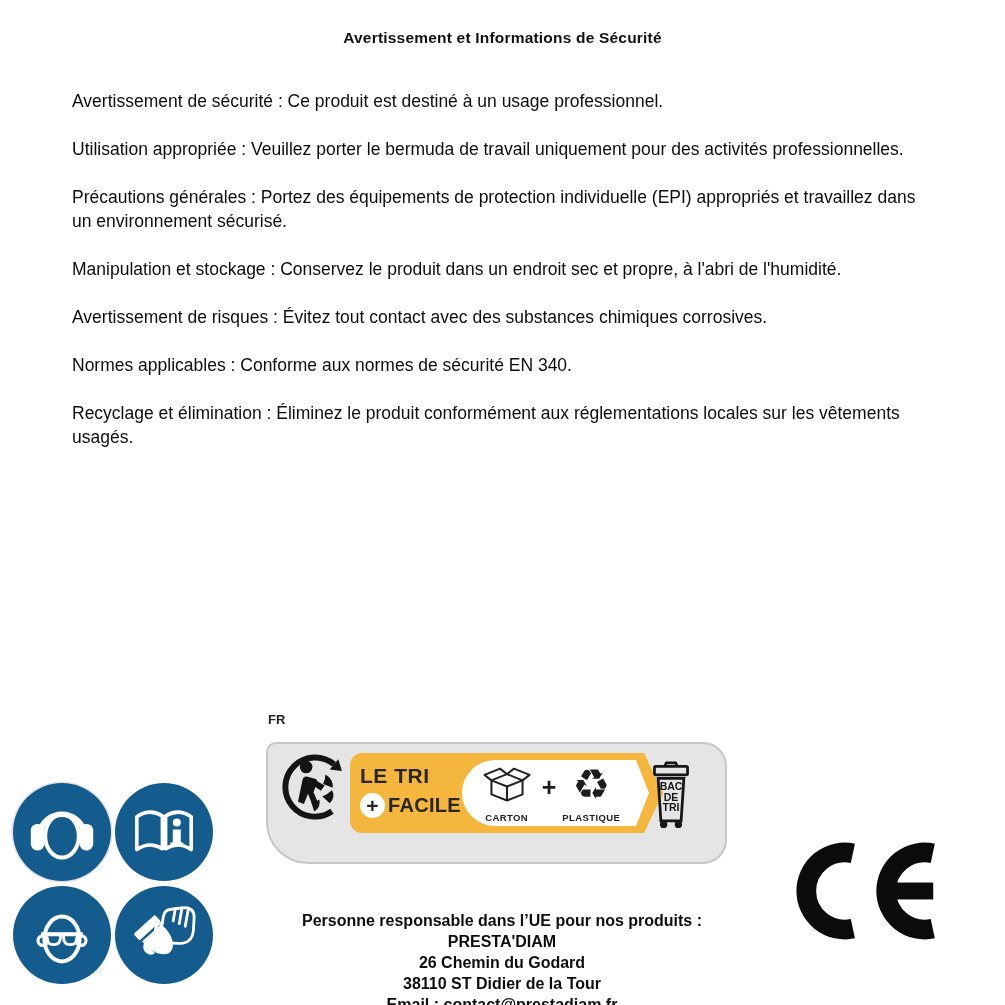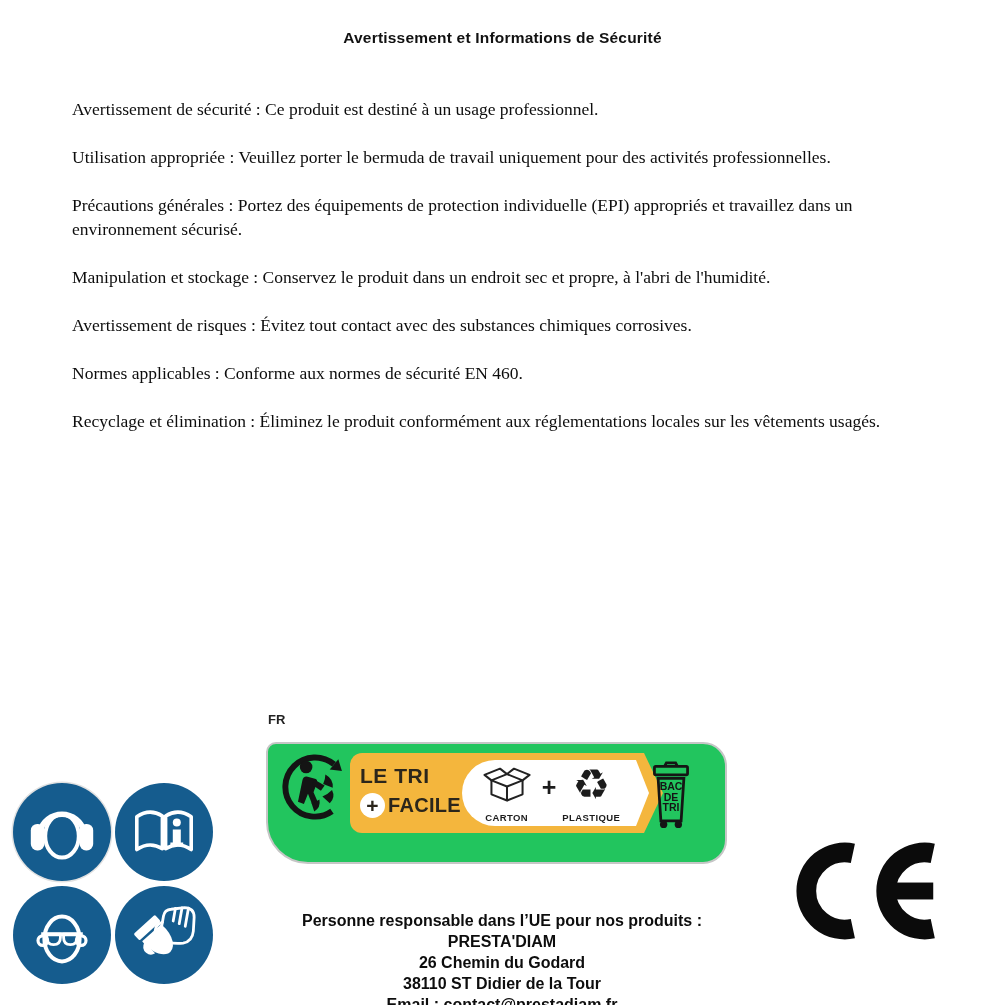--- a/index.html
+++ b/index.html
@@ -13,40 +13,40 @@
     font-family:"Liberation Sans", sans-serif;color:#111;
   }
   .title{
     position:absolute;top:29px;left:0;width:100%;
     text-align:center;font-size:15.5px;font-weight:bold;letter-spacing:.2px;
   }
   .body-text{
     position:absolute;left:72px;top:81px;width:865px;
     font-size:17.5px;line-height:24px;color:#0d0d0d;
   }
-  .body-text p{margin:16px 0 24px 0;font-family:Liberation Serif, serif;}
+  .body-text p{margin:8px 0 24px 0;}
 
   
   .picto-grid{
     position:absolute;left:13px;top:783px;
     display:grid;grid-template-columns:100px 100px;grid-auto-rows:101px;gap:2px;
   }
   .picto{
     width:98px;height:98px;border-radius:50%;
     background:var(--picto-blue);
     display:flex;align-items:center;justify-content:center;
   }
   .picto.ring{box-shadow:0 0 0 1.5px #e2e2e2;}
   .picto svg{width:80px;height:80px;}
 
   
   .sorting{position:absolute;left:266px;top:712px;}
   .fr{font-weight:bold;font-size:13px;margin:0 0 15px 2px;color:#222;}
   .tri-box{
-    position:relative;width:457px;height:118px;background:#22c55e;
+    position:relative;width:457px;height:118px;background:#e5e5e5;
     border:2px solid #c6c6c6;border-radius:10px 24px 24px 42px;
   }
   .triman{position:absolute;left:8px;top:6px;width:78px;height:74px;}
   .banner{
     position:absolute;left:82px;top:9px;width:294px;height:80px;
     background:var(--tri-yellow);border-radius:12px 0 0 12px;z-index:2;
   }
   .yellow-tip{
     position:absolute;left:376px;top:9px;width:0;height:0;z-index:1;
     border-top:40px solid transparent;border-bottom:40px solid transparent;
@@ -100,21 +100,21 @@
 <body>
 
 <div class="title">Avertissement et Informations de Sécurité</div>
 
 <div class="body-text">
   <p>Avertissement de sécurité : Ce produit est destiné à un usage professionnel.</p>
   <p>Utilisation appropriée : Veuillez porter le bermuda de travail uniquement pour des activités professionnelles.</p>
   <p>Précautions générales : Portez des équipements de protection individuelle (EPI) appropriés et travaillez dans un environnement sécurisé.</p>
   <p>Manipulation et stockage : Conservez le produit dans un endroit sec et propre, à l'abri de l'humidité.</p>
   <p>Avertissement de risques : Évitez tout contact avec des substances chimiques corrosives.</p>
-  <p>Normes applicables : Conforme aux normes de sécurité EN 460.</p>
+  <p>Normes applicables : Conforme aux normes de sécurité EN 340.</p>
   <p>Recyclage et élimination : Éliminez le produit conformément aux réglementations locales sur les vêtements usagés.</p>
 </div>
 
 <div class="picto-grid">
   <div class="picto ring">
     <svg viewBox="0 0 100 100" aria-hidden="true">
       <ellipse cx="50" cy="55" rx="21" ry="27" fill="none" stroke="#fff" stroke-width="5"></ellipse>
       <path d="M22,50 A 29,30 0 0 1 78,50" fill="none" stroke="#fff" stroke-width="7"></path>
       <rect x="11" y="40" width="17" height="33" rx="8" fill="#fff"></rect>
       <rect x="72" y="40" width="17" height="33" rx="8" fill="#fff"></rect>

